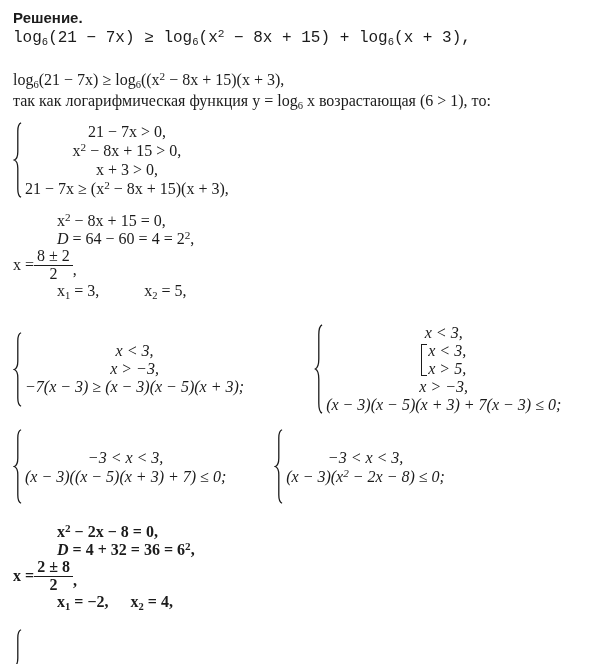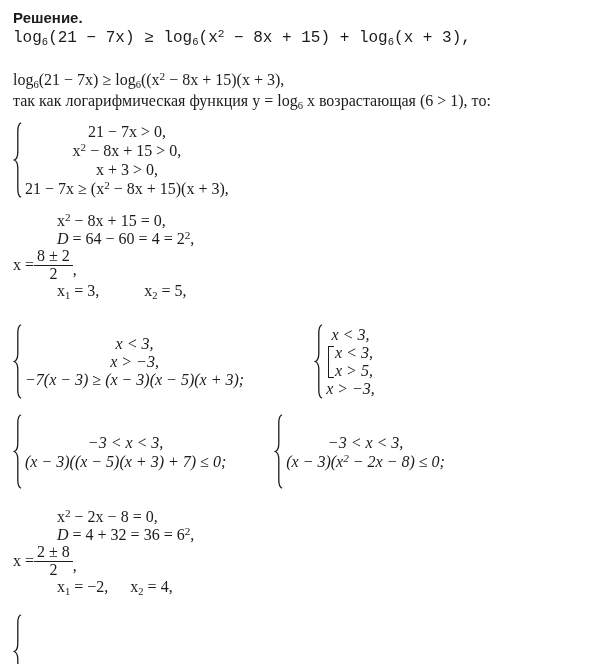--- a/index.html
+++ b/index.html
@@ -38,21 +38,21 @@
     border-right:none;
     margin:2px 1px 2px 0;
   }
   .subcol { display:flex; flex-direction:column; align-items:flex-start; }
 
   .pair { display:flex; align-items:center;font-style:italic; }
   #sys1  { margin-top:11px; }
   #quad1 { margin-top:14px; }
   #pair1 { margin-top:24px; }
   #pair2 { margin-top:15px;text-align:right; }
-  #quad2 { margin-top:19px; }
+  #quad2 { margin-top:19px;font-weight:bold; }
   #sys4  { margin-top:18px; }
   .gapL70 { margin-left:70px; }
   .gapL48 { margin-left:48px; }
 
   .qline { line-height:18px; white-space:nowrap;margin-left:44px; }
   .fracrow { display:flex; align-items:center; height:34px; white-space:nowrap; }
   .frac { display:inline-flex; flex-direction:column; align-items:center; }
   .num { line-height:16px; padding:0 3px 1px; border-bottom:1.3px solid #1b1b1b; }
   .den { line-height:16px; }
   .ftail { transform:translateY(5px); }
@@ -114,20 +114,21 @@
     <div class="syscol">
       <span class="sline">x &lt; 3,</span>
       <div class="subgroup">
         <div class="sqb"></div>
         <div class="subcol">
           <span class="sline">x &lt; 3,</span>
           <span class="sline">x &gt; 5,</span>
         </div>
       </div>
       <span class="sline">x &gt; −3,</span>
+      <span class="sline">(x − 3)(x − 5)(x + 3) + 7(x − 3) ≤ 0;</span>
     </div>
   </div>
 </div>
 
 <div class="pair" id="pair2">
   <div class="system lh19">
     <svg class="brace" viewBox="0 0 12 100" preserveAspectRatio="none">
         <path d="M10.8 1 C7.2 2.2 6.4 5.5 6.4 12 L6.4 39 C6.4 45.5 5.2 48.6 1.8 50 C5.2 51.4 6.4 54.5 6.4 61 L6.4 88 C6.4 94.5 7.2 97.8 10.8 99" fill="none" stroke="#1b1b1b" stroke-width="1.3" vector-effect="non-scaling-stroke"></path>
       </svg>
     <div class="syscol">

